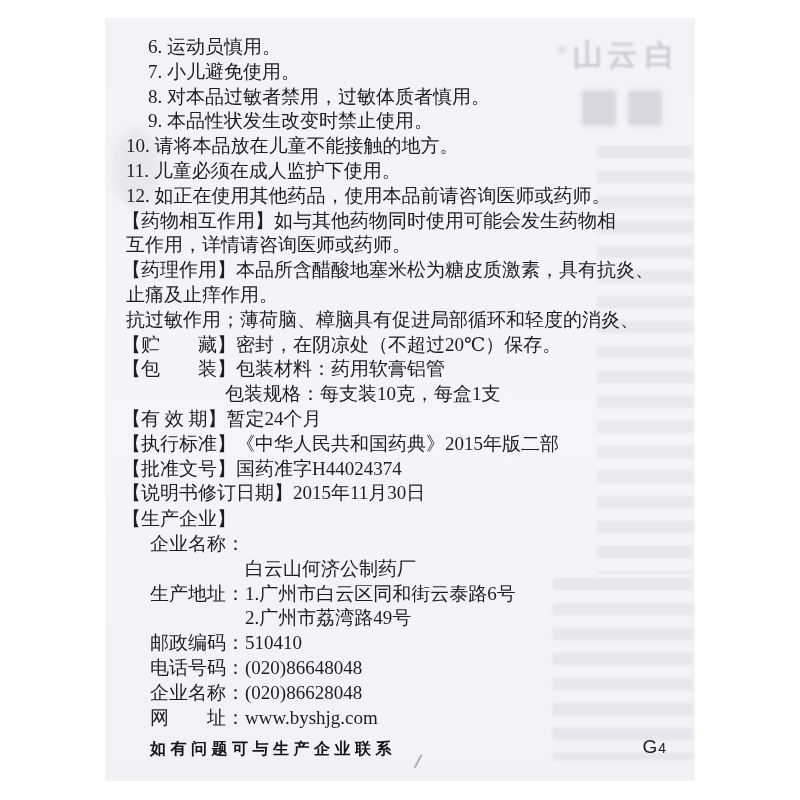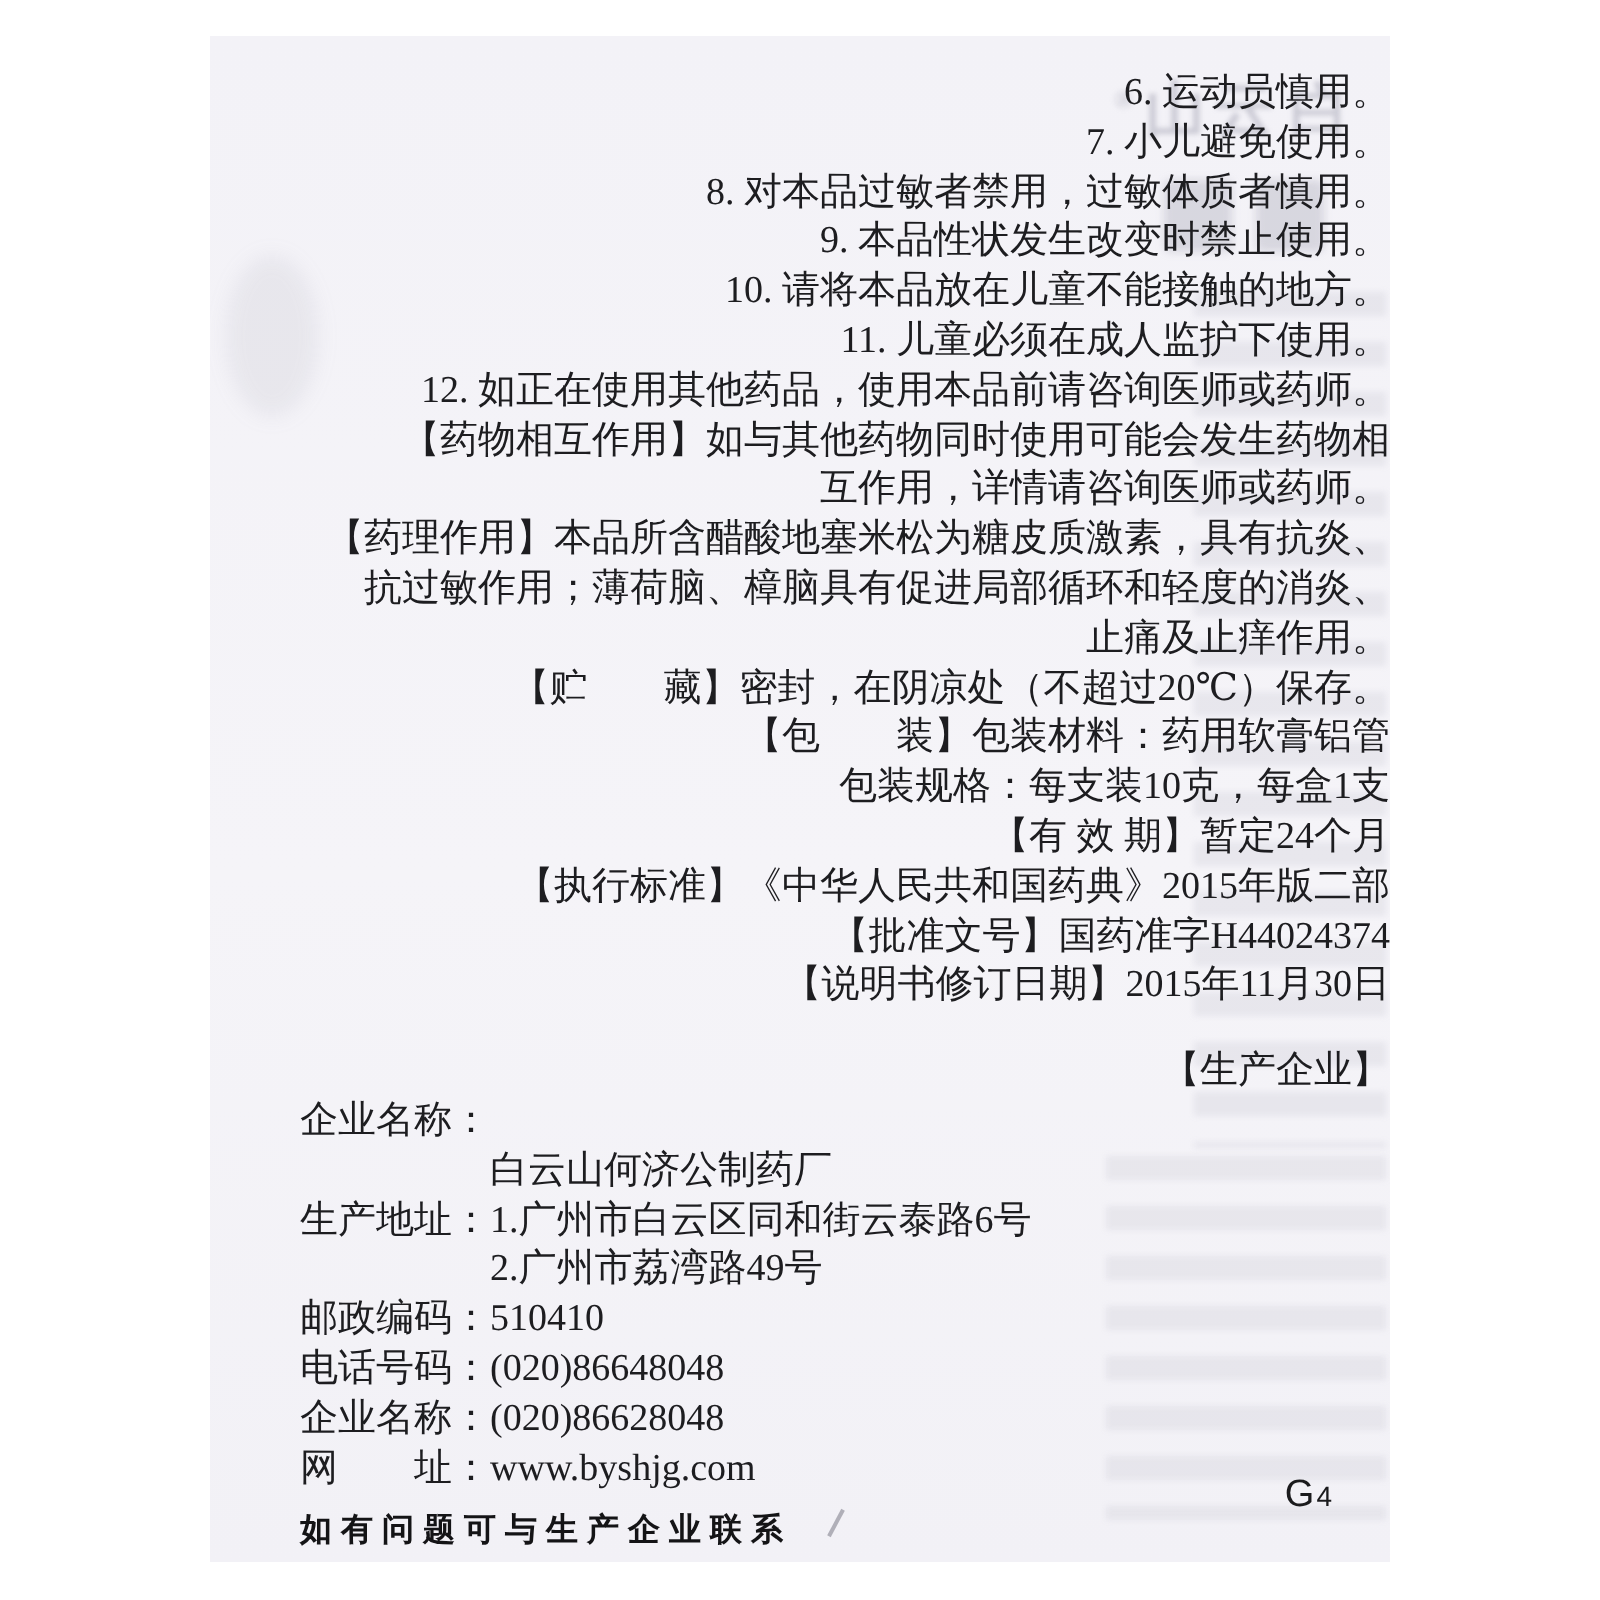--- a/index.html
+++ b/index.html
@@ -6,28 +6,28 @@
   body{
     width:800px;height:800px;background:#ffffff;position:relative;overflow:hidden;
     font-family:"Liberation Serif","DejaVu Serif",serif;
   }
   .paper{
     position:absolute;left:105px;top:18px;width:590px;height:763px;
     background:linear-gradient(180deg,#f3f2f7 0%,#f5f4f8 55%,#f2f1f6 100%);
     color:#1d1d20;font-size:19px;line-height:24.8px;overflow:hidden;
   }
   .content{position:relative;padding-top:17px;z-index:2;}
-  .ln{white-space:nowrap;text-align:right;}
+  .ln{white-space:nowrap;}
   .ind-a{margin-left:43px;}   
   .ind-b{margin-left:21px;}   
   .ind-c{margin-left:17px;}   
   .ind-v{margin-left:120px;}  
   .kv{display:flex;margin-left:45px;white-space:nowrap;}
   .kv .k{flex:0 0 95px;width:95px;}
-  .mt5{margin-top:18px;}
+  .mt5{margin-top:1px;}
   .footer-contact{
     margin-left:45px;margin-top:7px;font-weight:700;letter-spacing:4.5px;
     font-family:"Liberation Sans","DejaVu Sans",sans-serif;font-size:16px;color:#141416;
   }
   .gcode{
     position:absolute;right:28px;bottom:20px;z-index:3;color:#1b1b1d;
     font-family:"Liberation Sans","DejaVu Sans",sans-serif;font-size:19px;letter-spacing:1px;
   }
   .gcode .sub{font-size:14px;}
   
@@ -80,22 +80,22 @@
     <div class="ln ind-a">8. 对本品过敏者禁用，过敏体质者慎用。</div>
     <div class="ln ind-a">9. 本品性状发生改变时禁止使用。</div>
     <div class="ln ind-b">10. 请将本品放在儿童不能接触的地方。</div>
     <div class="ln ind-b">11. 儿童必须在成人监护下使用。</div>
     <div class="ln ind-b">12. 如正在使用其他药品，使用本品前请咨询医师或药师。</div>
 
     <div class="ln ind-c">【药物相互作用】如与其他药物同时使用可能会发生药物相</div>
     <div class="ln ind-b">互作用，详情请咨询医师或药师。</div>
 
     <div class="ln ind-c">【药理作用】本品所含醋酸地塞米松为糖皮质激素，具有抗炎、</div>
+    <div class="ln ind-b">止痛及止痒作用。</div>
     <div class="ln ind-b">抗过敏作用；薄荷脑、樟脑具有促进局部循环和轻度的消炎、</div>
-    <div class="ln ind-b">止痛及止痒作用。</div>
 
     <div class="ln ind-c">【贮　　藏】密封，在阴凉处（不超过20℃）保存。</div>
 
     <div class="ln ind-c">【包　　装】包装材料：药用软膏铝管</div>
     <div class="ln ind-v">包装规格：每支装10克，每盒1支</div>
 
     <div class="ln ind-c">【有 效 期】暂定24个月</div>
     <div class="ln ind-c">【执行标准】《中华人民共和国药典》2015年版二部</div>
     <div class="ln ind-c">【批准文号】国药准字H44024374</div>
     <div class="ln ind-c">【说明书修订日期】2015年11月30日</div>

